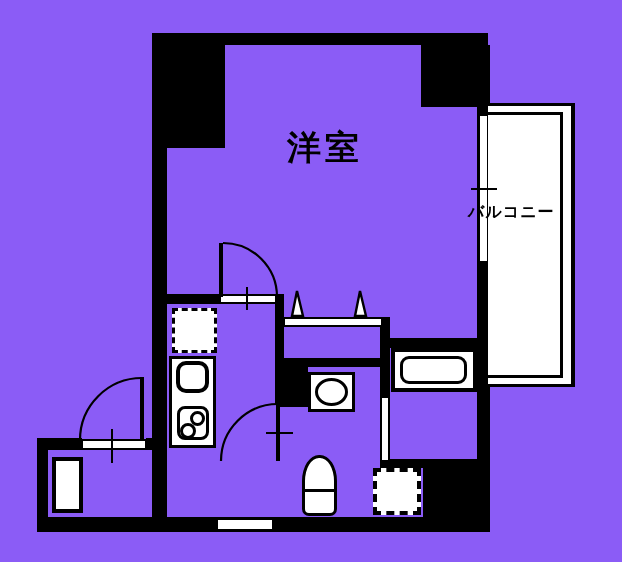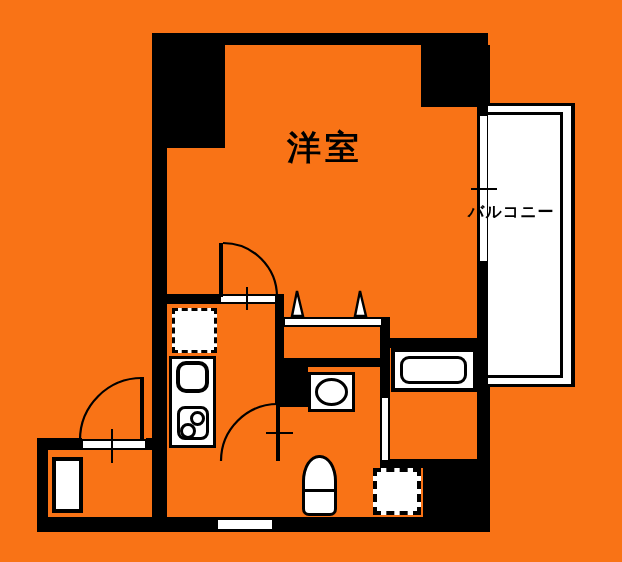--- a/index.html
+++ b/index.html
@@ -1,16 +1,16 @@
 <!DOCTYPE html>
 <html><head>
 <meta charset="utf-8">
 <style>
   html,body{margin:0;padding:0;background:#fff;}
-  .canvas{position:relative;width:622px;height:562px;background:#f97316;overflow:hidden;
+  .canvas{position:relative;width:622px;height:562px;background:#8b5cf6;overflow:hidden;
           font-family:"DejaVu Sans","Liberation Sans",sans-serif;}
   .w{position:absolute;background:#000;}
   .fx{position:absolute;box-sizing:border-box;background:#fff;border:3px solid #000;}
   .sill{position:absolute;box-sizing:border-box;background:#fff;border:2px solid #000;}
   .tick{position:absolute;background:#000;}
   .lbl{position:absolute;color:#000;font-weight:bold;line-height:1;white-space:nowrap;}
   svg.overlay{position:absolute;left:0;top:0;pointer-events:none;}
 </style>
 </head>
 <body>

